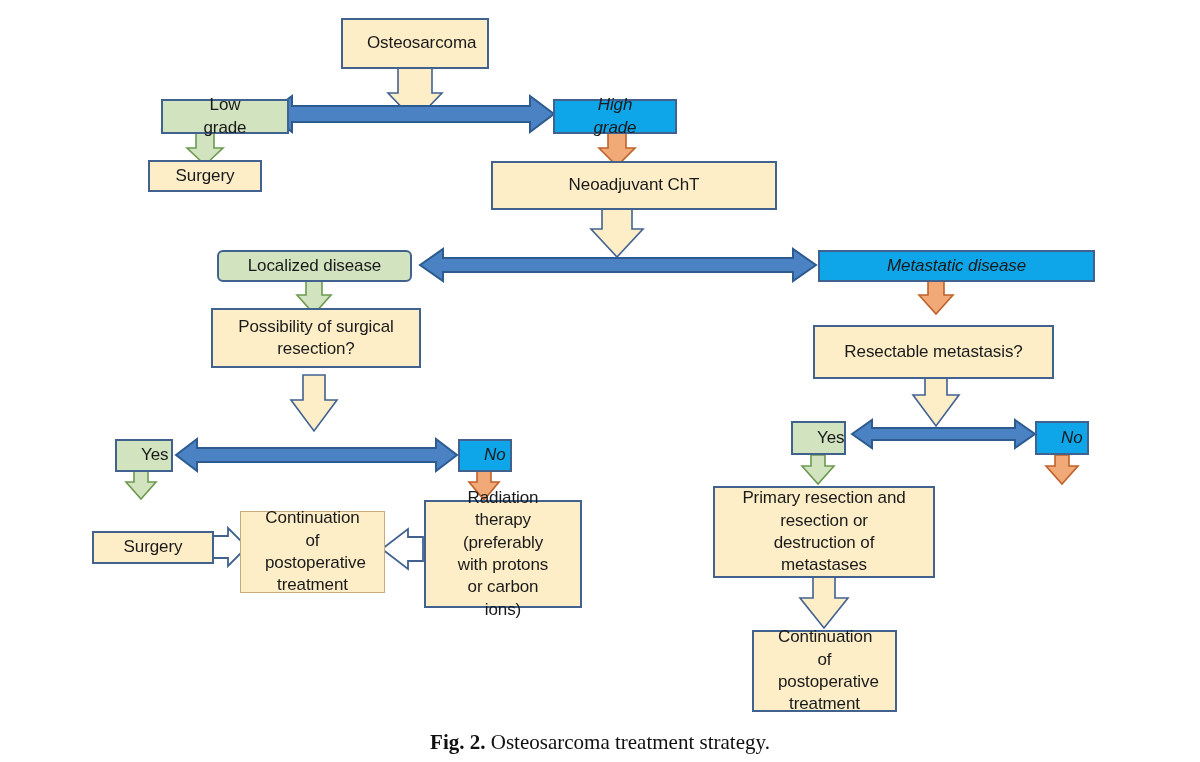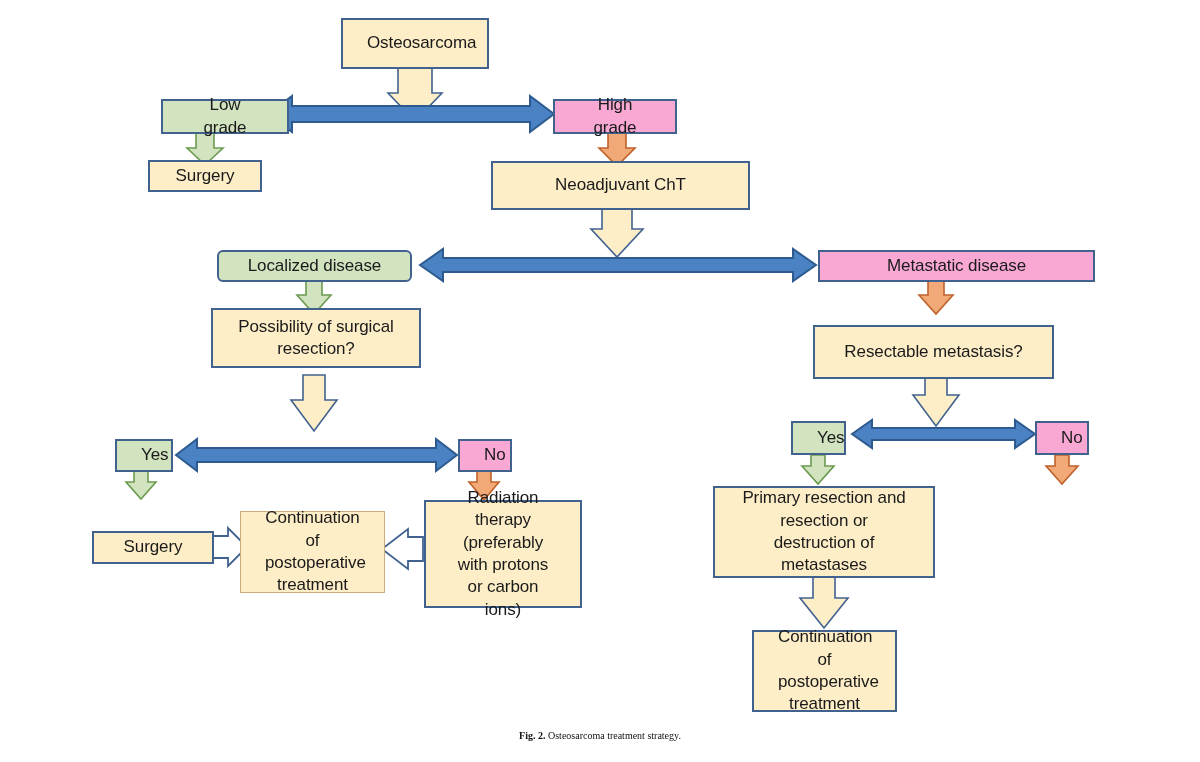--- a/index.html
+++ b/index.html
@@ -27,21 +27,21 @@
     text-align: center;
     border: 2px solid #41628f;
     background: #fdeec8;
     color: #1a1a1a;
     font-size: 17px;
     line-height: 1.32;
     padding: 2px 24px;
     letter-spacing: -0.1px;
   }
   .node.green  { background: #d2e3c0; }
-  .node.orange { background: #f9a8d4; }
+  .node.orange { background: #0ea5e9; font-style: italic; }
   .node.softborder {
     border: 1.5px solid #c9ac7c;
   }
   .node .txt { display: block; width: 100%; }
 
   
   #arrows {
     position: absolute;
     left: 0; top: 0;
     width: 1200px; height: 762px;
@@ -49,21 +49,21 @@
   }
 
   
   #caption {
     position: absolute;
     left: 0;
     top: 730px;
     width: 1200px;
     text-align: center;
     font-family: "Liberation Serif", serif;
-    font-size: 10px;
+    font-size: 21px;
     color: #111;
   }
   #caption .figlabel { font-weight: bold; }
 </style>
 </head>
 <body>
 
 <div id="figure">
 
   <svg id="arrows" viewBox="0 0 1200 762" width="1200" height="762">
@@ -116,21 +116,21 @@
   </div>
 
   <div class="node orange" style="left:553px; top:99px; width:124px; height:35px;">
     <span class="txt">High grade</span>
   </div>
 
   <div class="node" style="left:148px; top:160px; width:114px; height:32px;">
     <span class="txt">Surgery</span>
   </div>
 
-  <div class="node" style="left:491px; top:161px; width:259px; height:49px;">
+  <div class="node" style="left:491px; top:161px; width:286px; height:49px;">
     <span class="txt">Neoadjuvant ChT</span>
   </div>
 
   <div class="node green" style="left:217px; top:250px; width:195px; height:32px;border-radius:6px;">
     <span class="txt">Localized disease</span>
   </div>
 
   <div class="node orange" style="left:818px; top:250px; width:277px; height:32px;">
     <span class="txt">Metastatic disease</span>
   </div>

